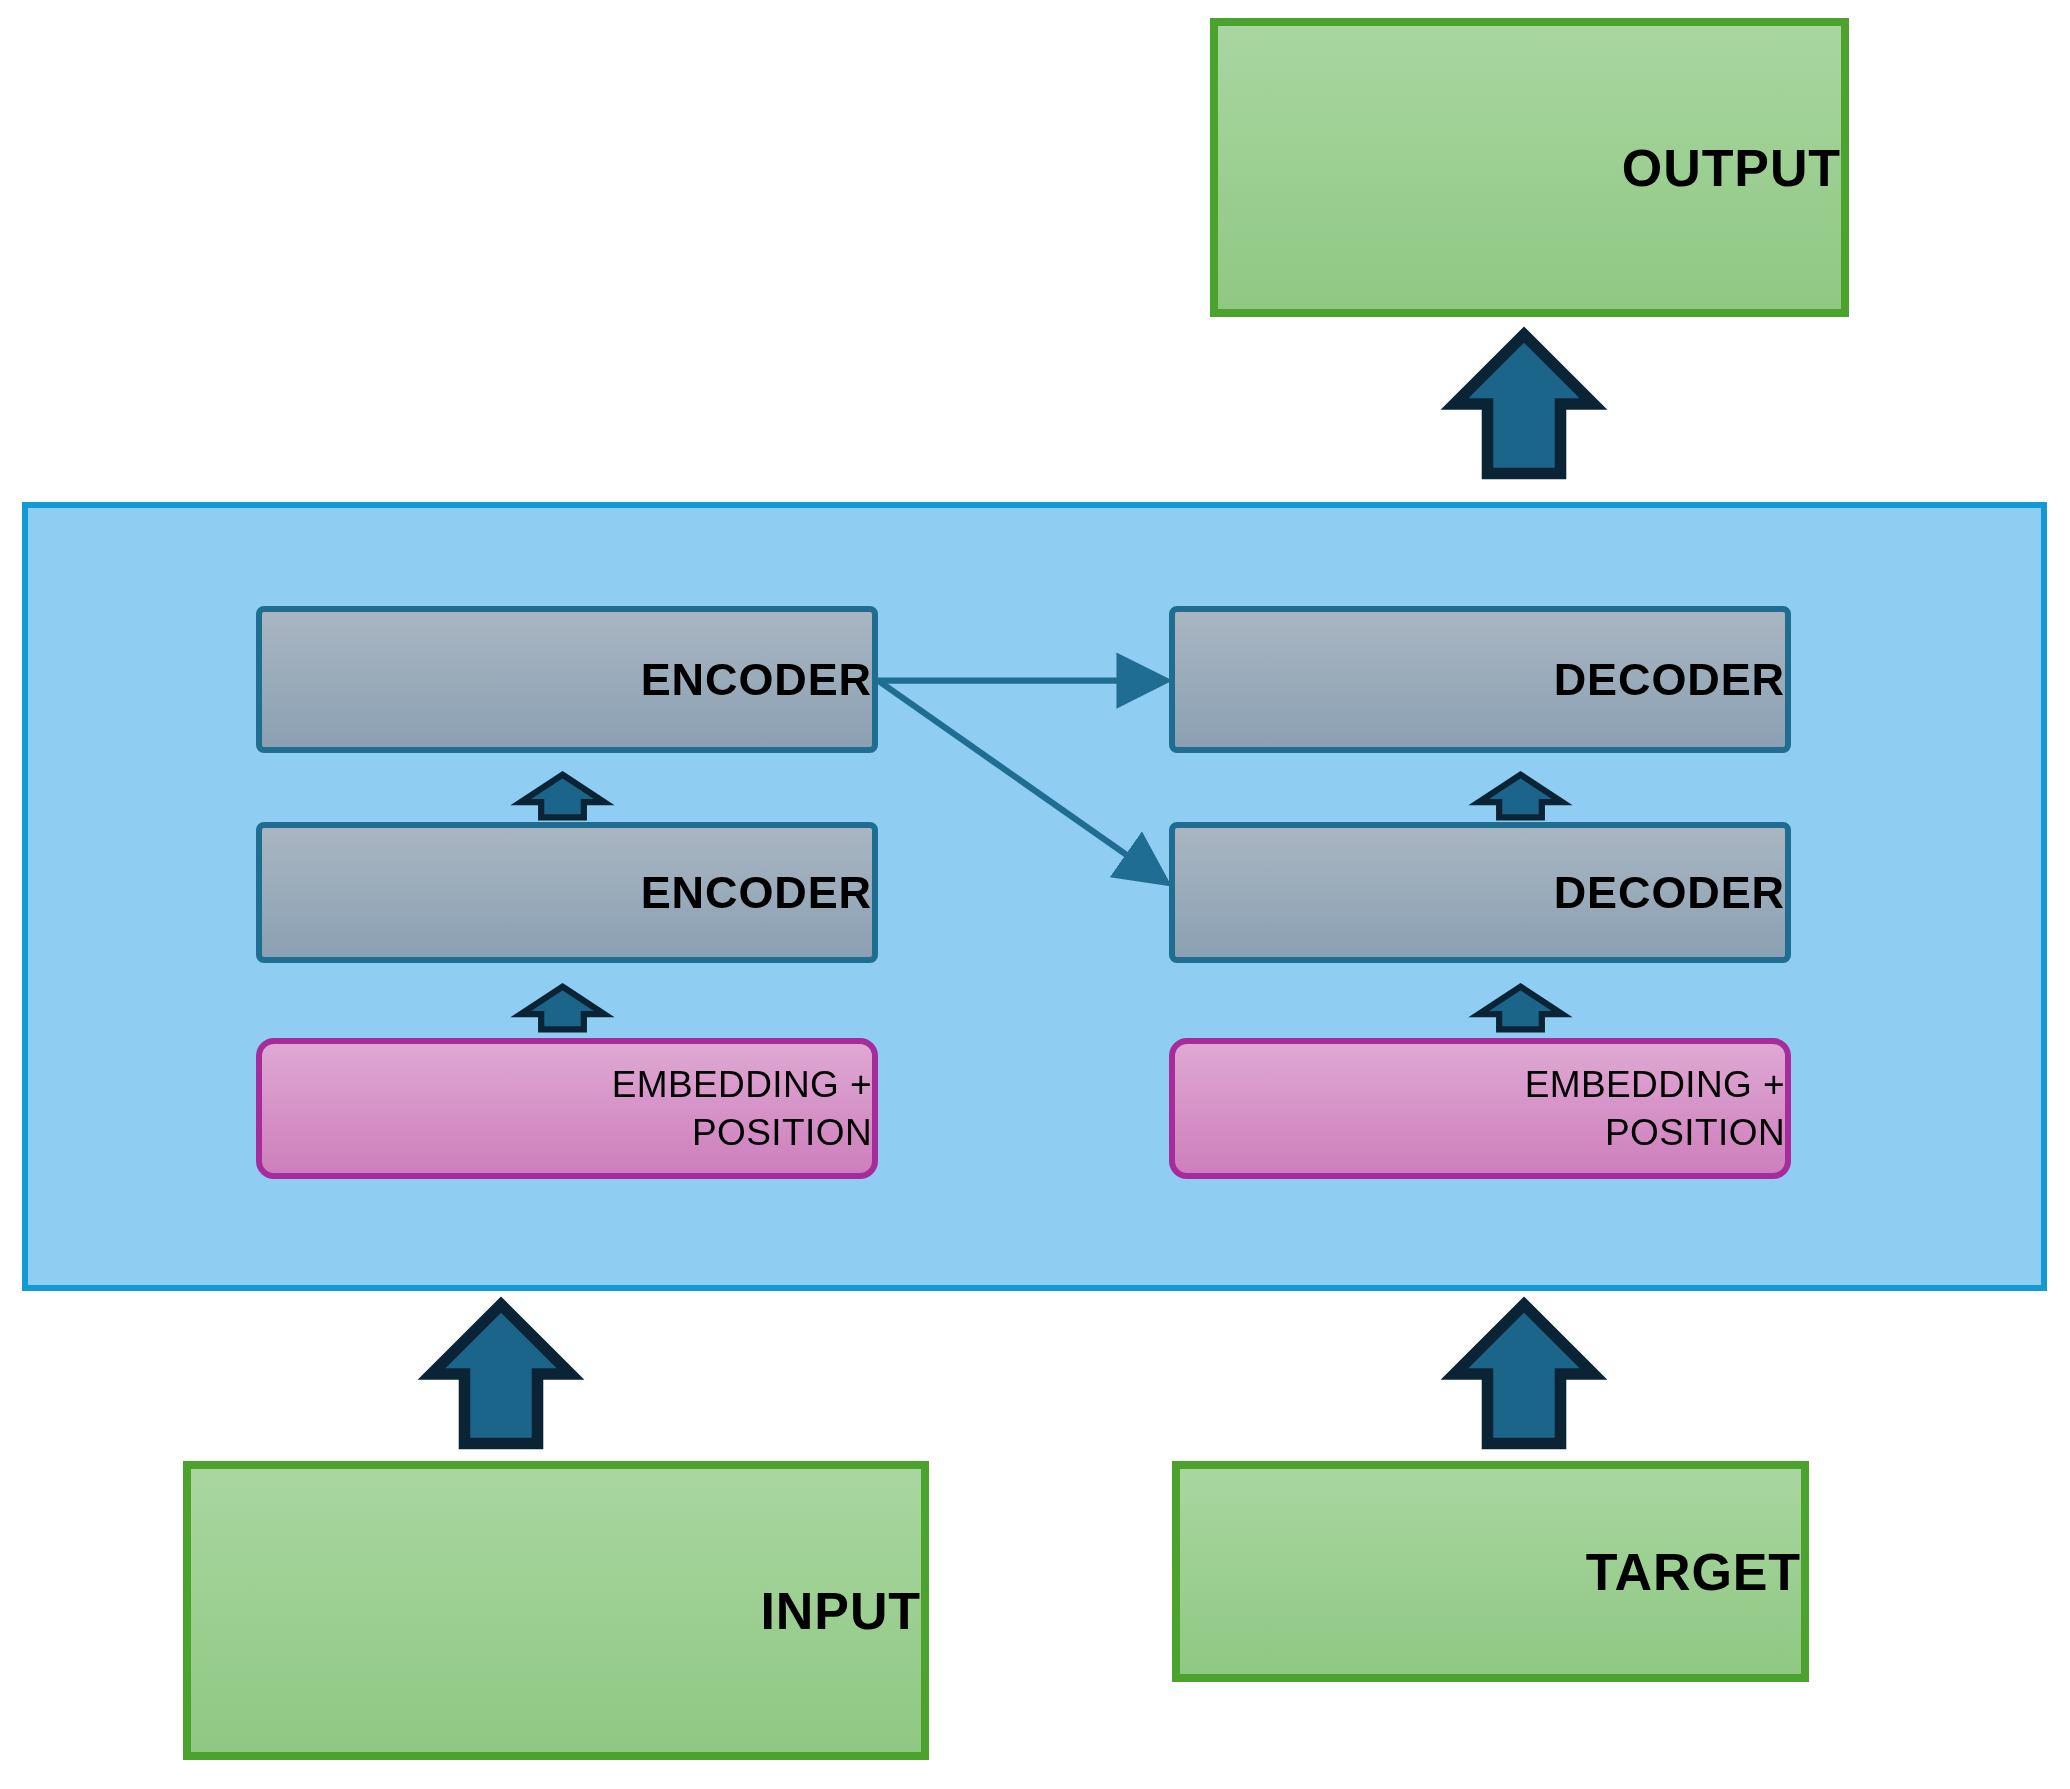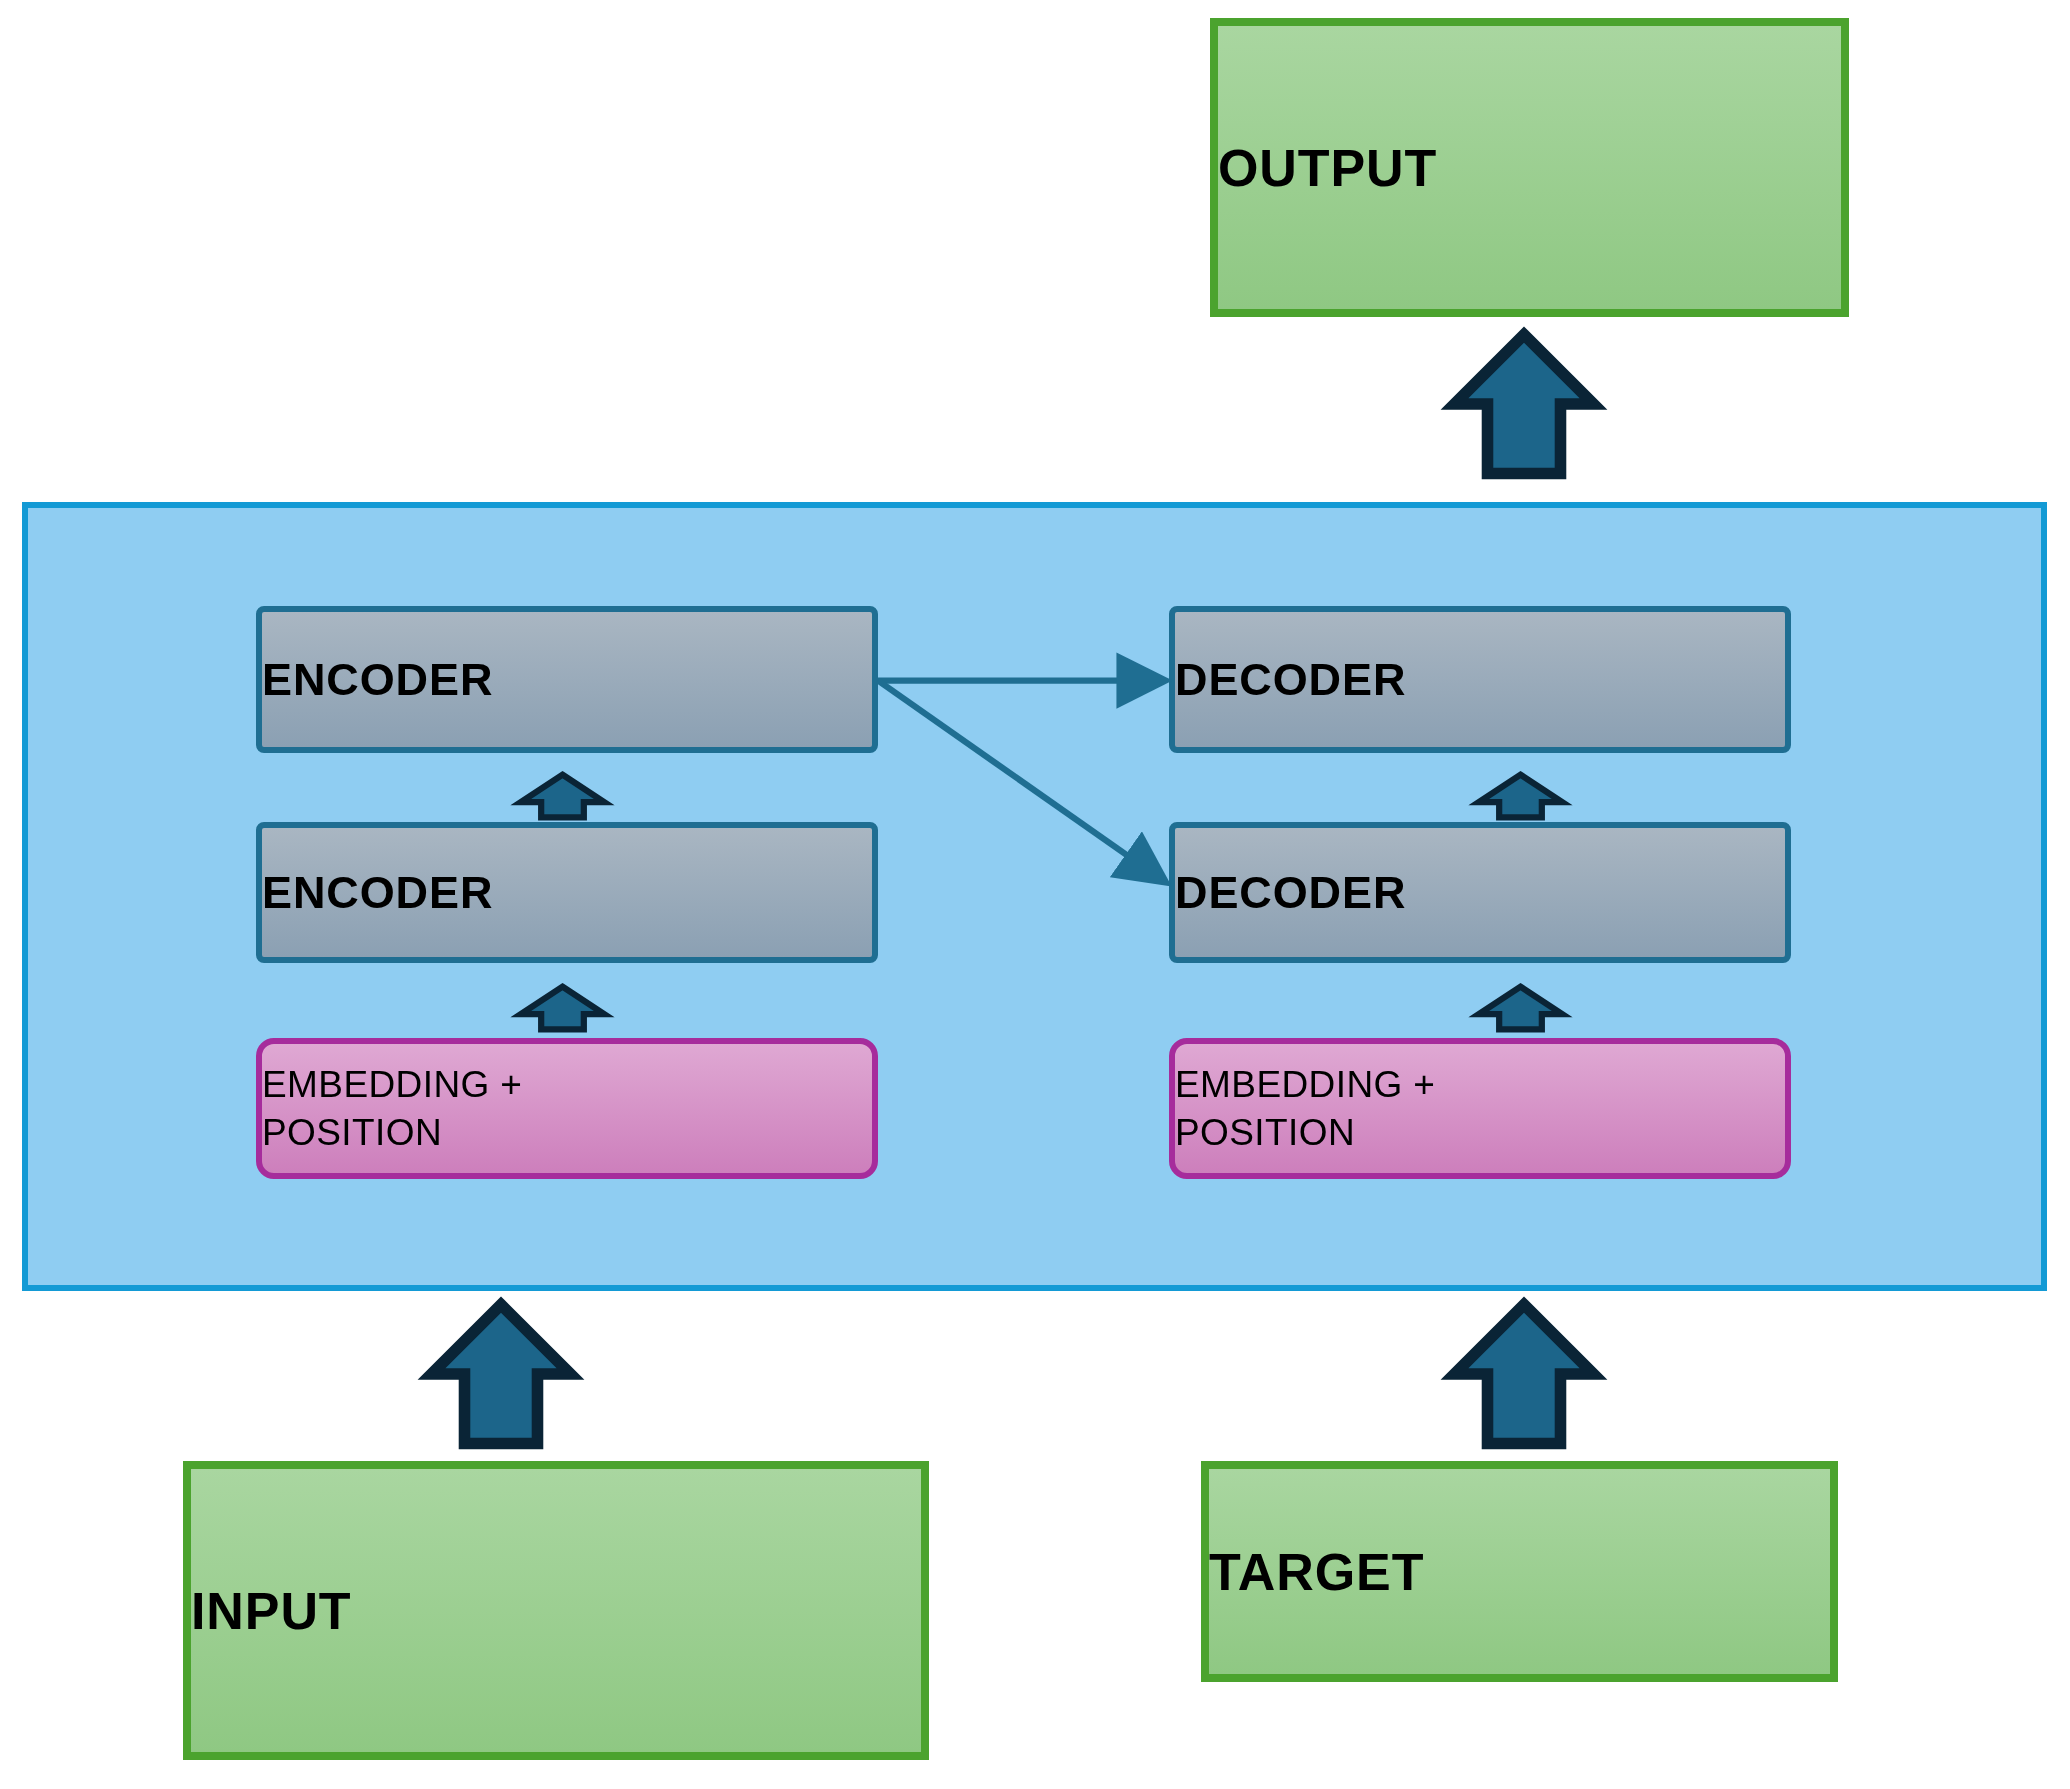--- a/index.html
+++ b/index.html
@@ -16,21 +16,21 @@
     font-family: "Liberation Sans", sans-serif;
   }
 
   
   .box {
     position: absolute;
     box-sizing: border-box;
     display: flex;
     align-items: center;
     justify-content: center;
-    text-align: left;
+    text-align: right;
   }
 
   .io-box {
     background: linear-gradient(180deg, #a9d6a0 0%, #8fc883 100%);
     border: 8px solid #4ba32e;
     color: #000000;
     font-weight: bold;
     font-size: 52px;
     letter-spacing: 0.9px;
   }
@@ -160,18 +160,18 @@
   </svg>
 
   <svg class="arrow" style="left:1451px; top:1301px; width:146px; height:146px;" viewBox="0 0 164 164">
     <polygon points="82,4 160,82 123,82 123,160 41,160 41,82 4,82" fill="#1c658a" stroke="#0a2436" stroke-width="13" stroke-linejoin="miter"></polygon>
   </svg>
 
   <div class="box io-box" style="left:183px; top:1461px; width:746px; height:299px;">
     <span class="label">INPUT</span>
   </div>
 
-  <div class="box io-box" style="left:1172px; top:1461px; width:637px; height:221px;margin-left:29px;">
+  <div class="box io-box" style="left:1172px; top:1461px; width:637px; height:221px;">
     <span class="label">TARGET</span>
   </div>
 
 </div>
 
 
 </body></html>

